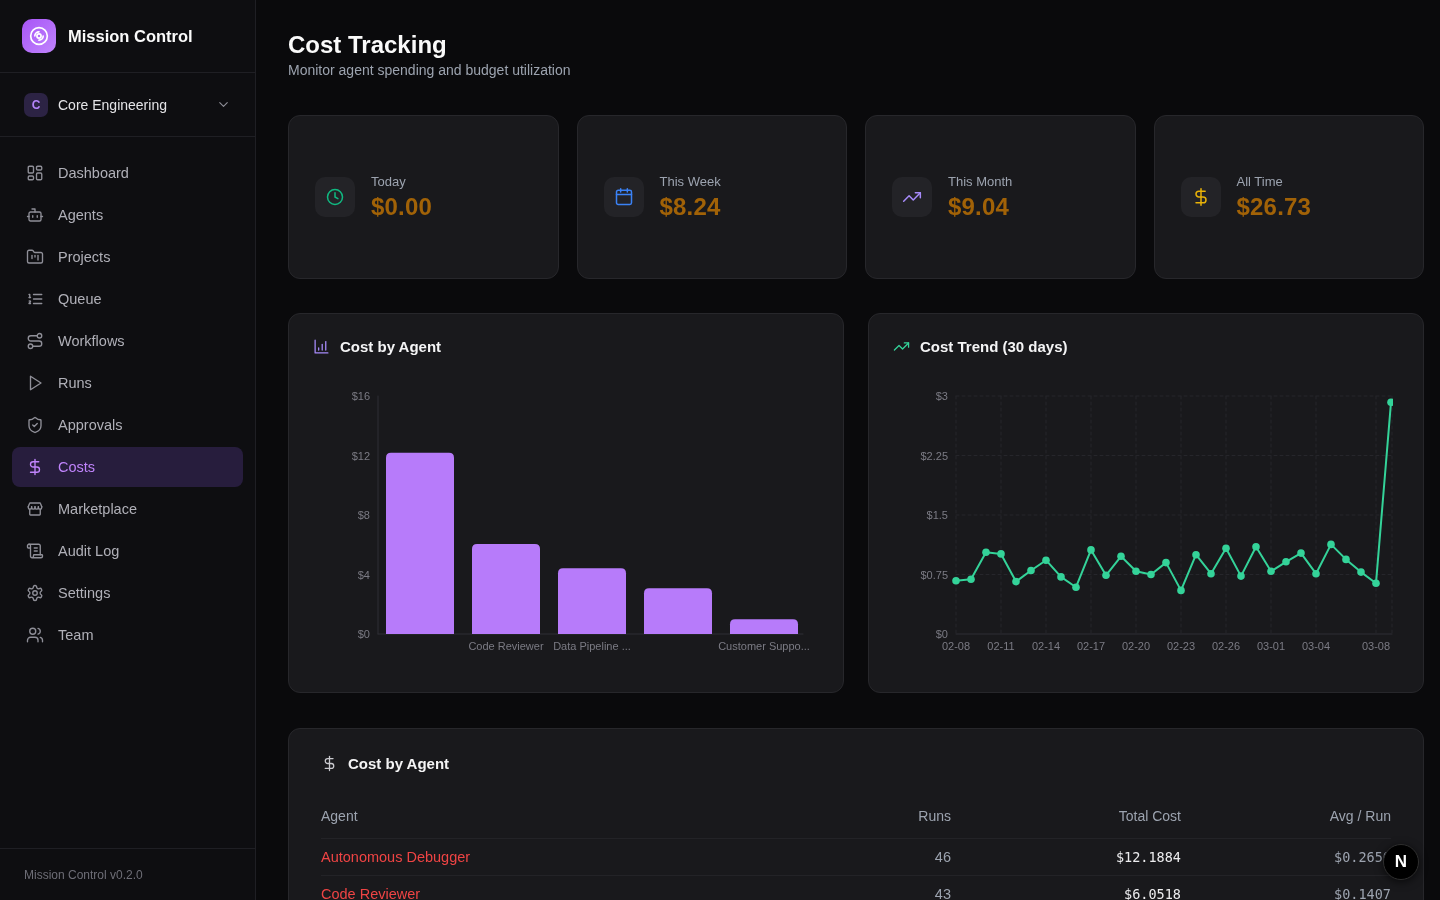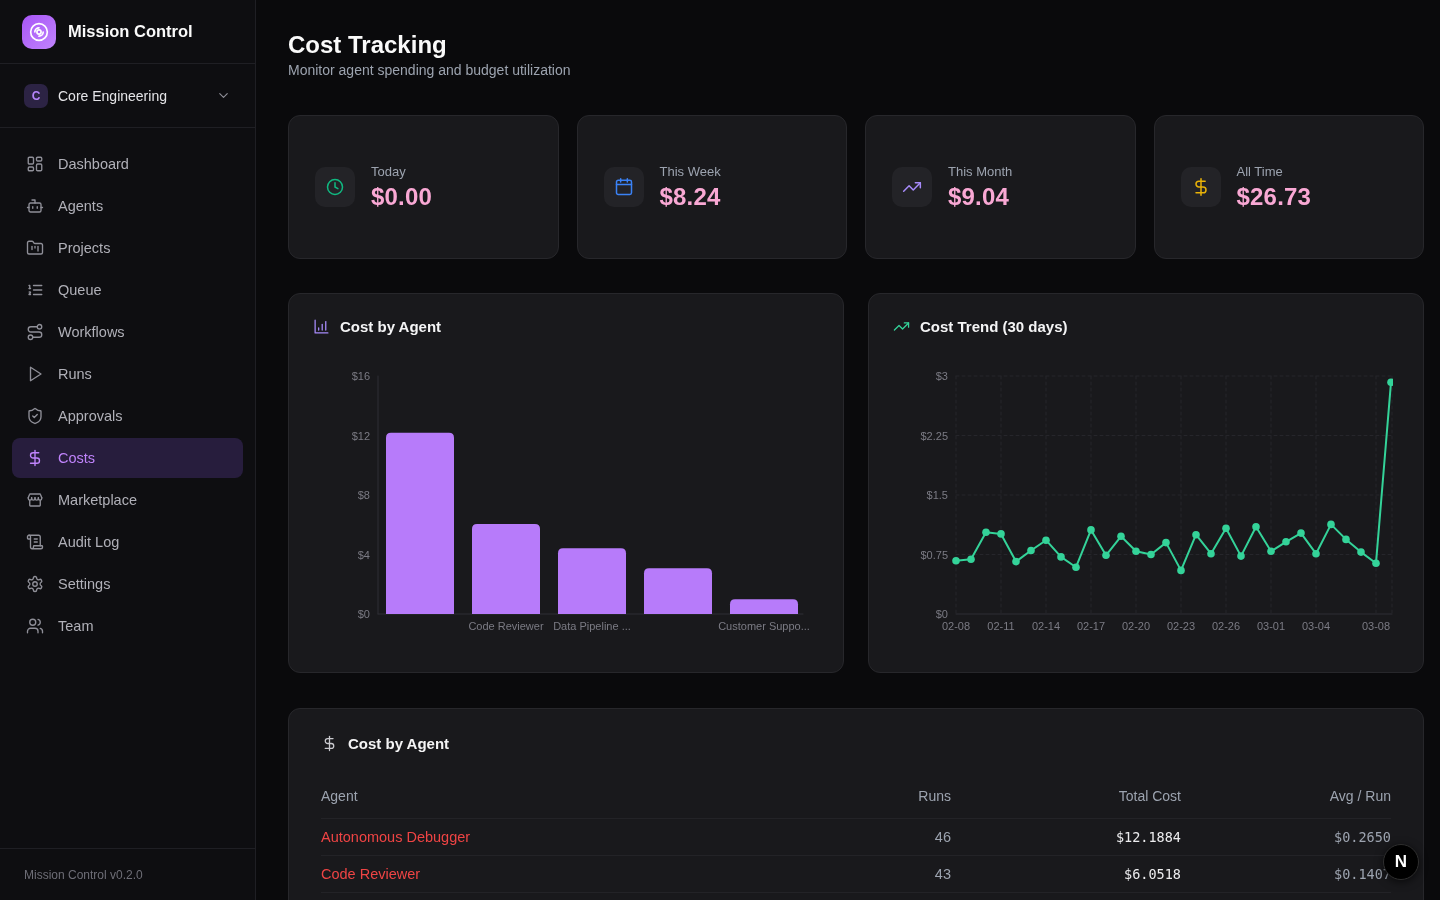--- a/index.html
+++ b/index.html
@@ -11,21 +11,21 @@
     position:relative;
   }
   svg { fill:none; stroke:currentColor; stroke-width:1.8; stroke-linecap:round; stroke-linejoin:round; }
 
   
   .sidebar {
     position:absolute; left:0; top:0; bottom:0; width:256px;
     background:#0e0e11; border-right:1px solid #1f1f24;
     display:flex; flex-direction:column;
   }
-  .logo-row { height:64px; display:flex; align-items:center; gap:12px; padding:0 22px; border-bottom:1px solid #1f1f24; }
+  .logo-row { height:73px; display:flex; align-items:center; gap:12px; padding:0 22px; border-bottom:1px solid #1f1f24; }
   .logo-box {
     width:34px; height:34px; border-radius:10px;
     background:linear-gradient(135deg,#a855f7,#c084fc);
     display:flex; align-items:center; justify-content:center; color:#ffffff;
   }
   .logo-box svg { width:20px; height:20px; stroke-width:2; }
   .app-name { font-size:16.5px; font-weight:700; color:#fafafa; }
 
   .ws-row { height:64px; display:flex; align-items:center; gap:10px; padding:0 24px; border-bottom:1px solid #1f1f24; cursor:pointer; }
   .ws-badge {
@@ -49,27 +49,27 @@
 
   .side-footer { height:52px; border-top:1px solid #1f1f24; display:flex; align-items:center; padding:0 24px; font-size:12px; color:#6e6e77; }
 
   
   .main { position:absolute; left:256px; right:0; top:0; bottom:0; padding:30px 16px 0 32px; }
   .page-title { font-size:24px; font-weight:700; color:#fafafa; line-height:30px; }
   .page-sub { font-size:14px; color:#9ca3af; line-height:20px; }
 
   .stats-grid { margin-top:35px; display:grid; grid-template-columns:repeat(4,1fr); gap:18px; }
   .stat-card {
-    height:144px; background:#19191c; border:1px solid #27272b; border-radius:12px;
+    height:164px; background:#19191c; border:1px solid #27272b; border-radius:12px;
     display:flex; align-items:center; gap:16px; padding:0 26px;
   }
   .stat-icon-box { width:40px; height:40px; border-radius:10px; background:#232327; display:flex; align-items:center; justify-content:center; flex:0 0 auto; }
   .stat-icon-box svg { width:20px; height:20px; }
   .stat-label { font-size:13px; color:#9ca3af; }
-  .stat-value { font-size:24px; font-weight:700; color:#f9a8d4; margin-top:4px; letter-spacing:.2px; }
+  .stat-value { font-size:24px; font-weight:700; color:#a16207; margin-top:4px; letter-spacing:.2px; }
 
   .charts-grid { margin-top:34px; display:grid; grid-template-columns:repeat(2,1fr); gap:24px; }
   .chart-card { height:380px; background:#19191c; border:1px solid #27272b; border-radius:12px; padding:24px; }
   .chart-head { display:flex; align-items:flex-start; gap:10px; }
   .chart-icon { display:flex; }
   .chart-icon svg { width:17px; height:17px; }
   .chart-title { font-size:15px; font-weight:600; color:#f4f4f5; }
   .chart-svg { margin-top:34px; display:block; }
   .ctick { fill:#7b7b84; font-size:11px; stroke:none; font-family:"Liberation Sans", sans-serif; }
   .caxis { stroke:#2e2e34; stroke-width:1; }

